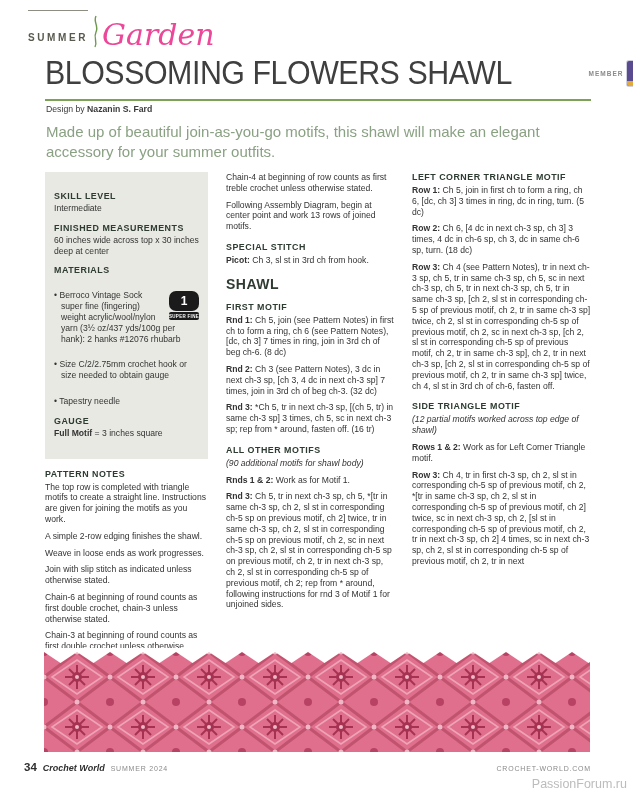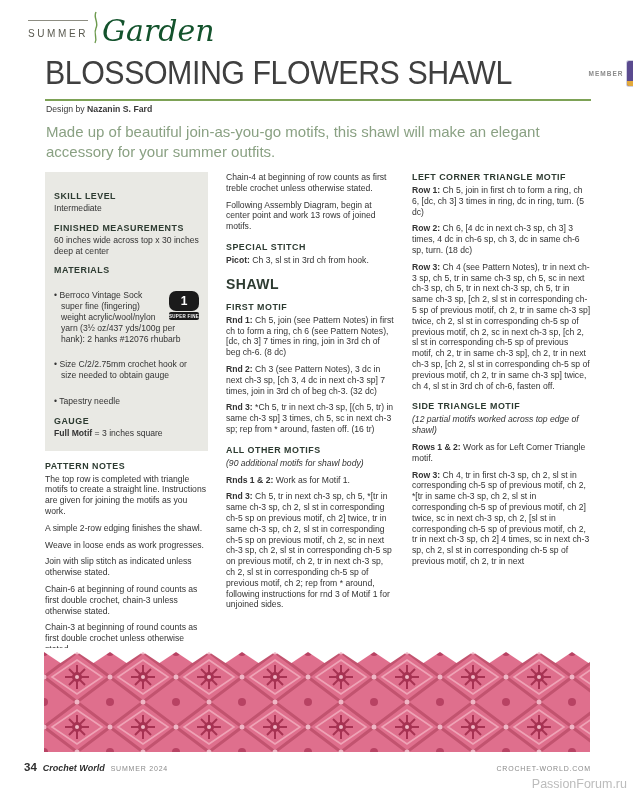--- a/index.html
+++ b/index.html
@@ -2,24 +2,24 @@
 <html><head>
 <meta charset="utf-8">
 <style>
   html,body{margin:0;padding:0;background:#ffffff;}
   .page{position:relative;width:633px;height:800px;background:#fff;overflow:hidden;
         font-family:"Liberation Sans",sans-serif;color:#333;}
 
   
   .masthead{position:absolute;top:10px;left:28px;display:flex;align-items:flex-end;}
   .summer{font-size:10px;letter-spacing:2.6px;color:#59594f;border-top:1px solid #8d8d82;
-          padding-top:7px;margin-bottom:7px;}
+          padding-top:21px;margin-bottom:7px;font-weight:bold;}
   .flourish{margin:0 1px -2px 3px;}
   .garden{font-family:"DejaVu Serif",serif;font-style:italic;font-size:30px;line-height:30px;
-          color:#14532d;}
+          color:#ec4899;}
 
   
   .title-row{position:absolute;top:54px;left:45px;right:42px;display:flex;
              justify-content:space-between;align-items:center;gap:36px;}
   h1.title{margin:0;font-size:33px;font-weight:400;color:#3f3f3f;white-space:nowrap;
            transform:scaleX(.92);transform-origin:left center;letter-spacing:-.5px;}
   .badge{display:flex;align-items:center;gap:4px;}
   .badge .member{font-size:6.5px;letter-spacing:1px;color:#8a8a8a;font-weight:bold;}
   .badge-box{background:#5a4a8f;width:56px;text-align:center;border-radius:2px;
              padding:3px 0 0;box-shadow:0 0 0 1px #cfcfe2;}
@@ -31,21 +31,21 @@
 
   
   .intro{position:absolute;top:122px;left:46px;width:520px;margin:0;
          font-size:15px;line-height:19.5px;color:#8aa183;}
 
   
   .cols{position:absolute;top:172px;left:45px;width:546px;height:476px;overflow:hidden;
         display:grid;grid-template-columns:163px 168px 179px;column-gap:18px;}
   .col > :first-child{margin-top:0;}
 
-  .infobox{background:#e9e9e4;padding:10px 9px 12px;}
+  .infobox{background:#e9e9e4;padding:10px 9px 20px;}
   .box-head,.sec{font-size:8.9px;font-weight:bold;color:#2d3b31;letter-spacing:.5px;
                  margin:9px 0 2px;}
   .sec{margin:10px 0 3px;}
   .sec.big{font-size:14px;}
   .infobox p{font-size:8.6px;line-height:10.8px;margin:0;}
   .infobox .bullet{padding-left:7px;text-indent:-7px;margin-top:15px;}
   .infobox .bullet::before{content:"• ";}
   .yarn-icon{float:right;width:30px;margin:1px 0 2px 4px;text-align:center;}
   .yarn-top{background:#1b1b1b;border-radius:7px;color:#fff;font-weight:bold;font-size:12px;
             height:20px;line-height:20px;}

